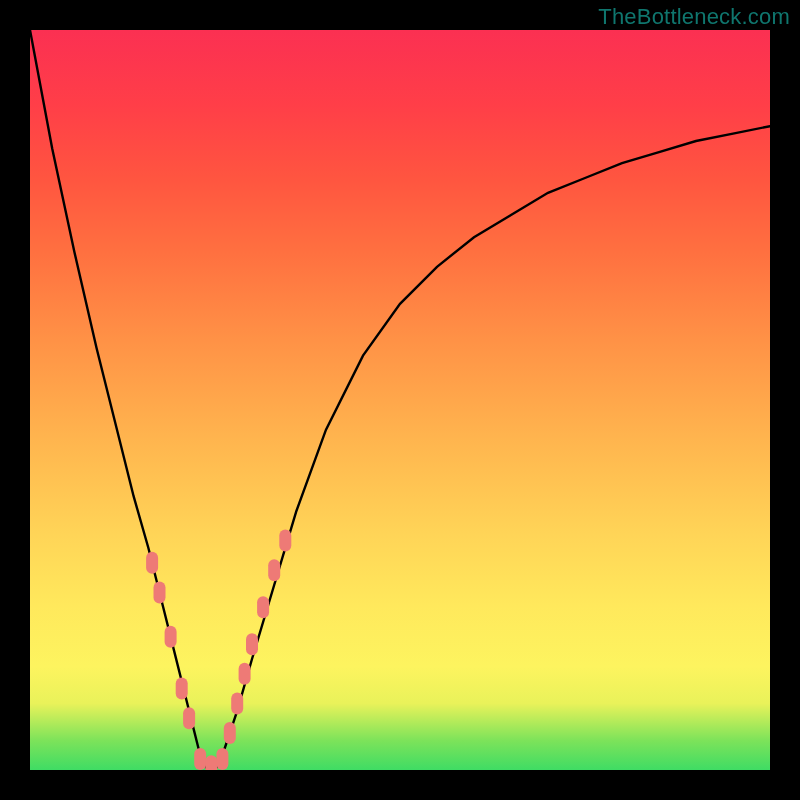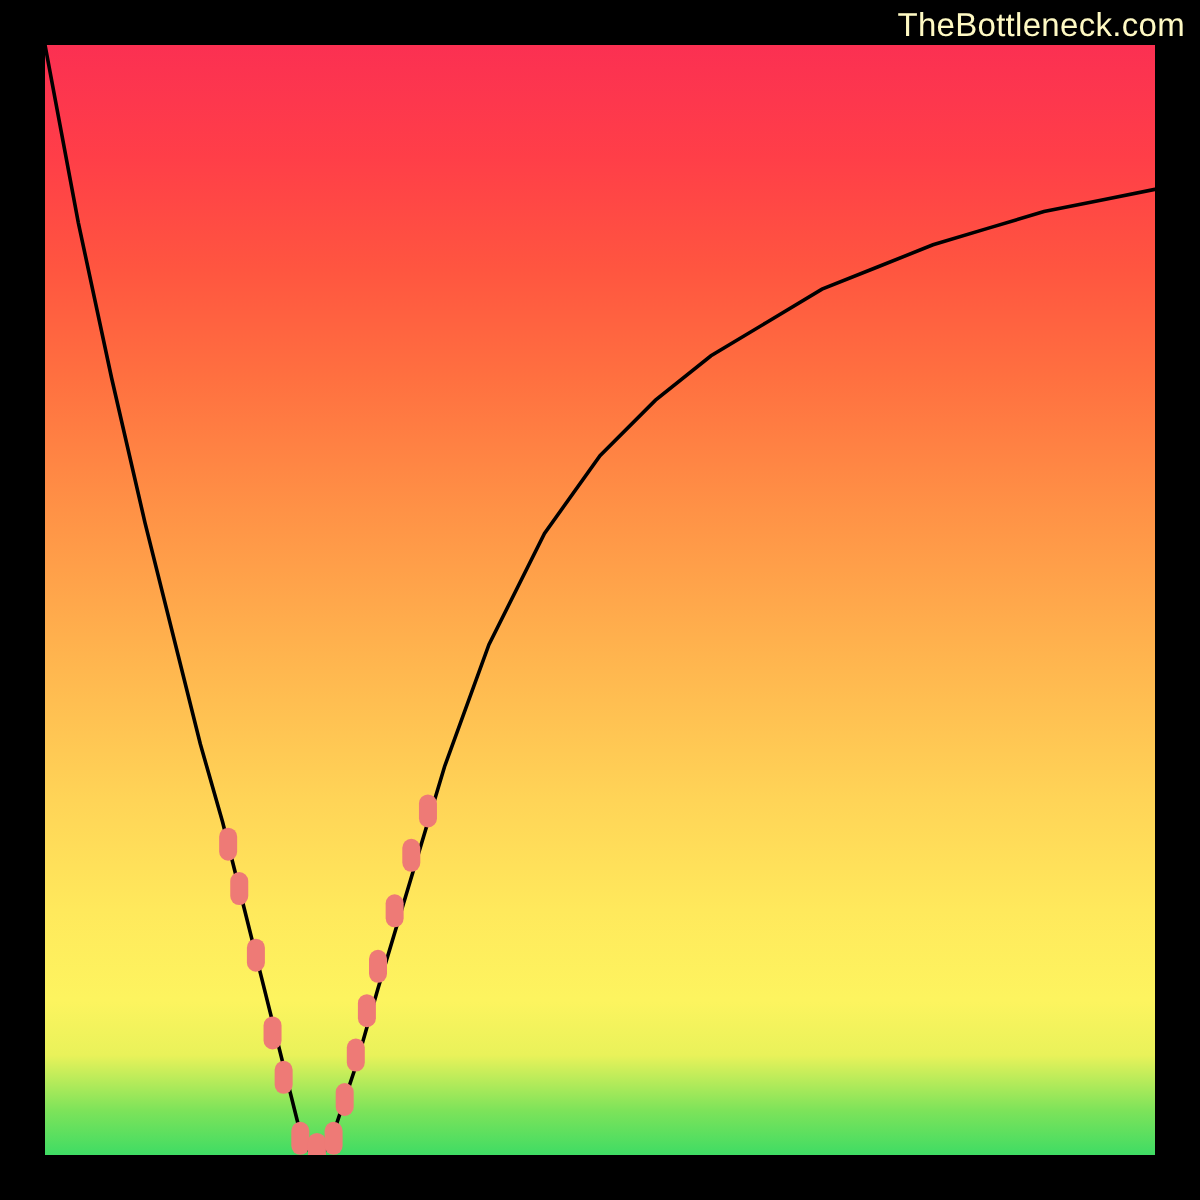--- a/index.html
+++ b/index.html
@@ -49,21 +49,21 @@
     inset: 0;
     width: 740px;
     height: 740px;
   }
   .watermark {
     position: absolute;
     top: 4px;
     right: 10px;
     font-size: 22px;
     font-weight: 500;
-    color: #fef9c3;
+    color: #0f766e;
     letter-spacing: 0.2px;
     user-select: none;
   }
 </style>
 </head>
 <body>
 
 <div class="frame">
   <div class="watermark">TheBottleneck.com</div>
 

